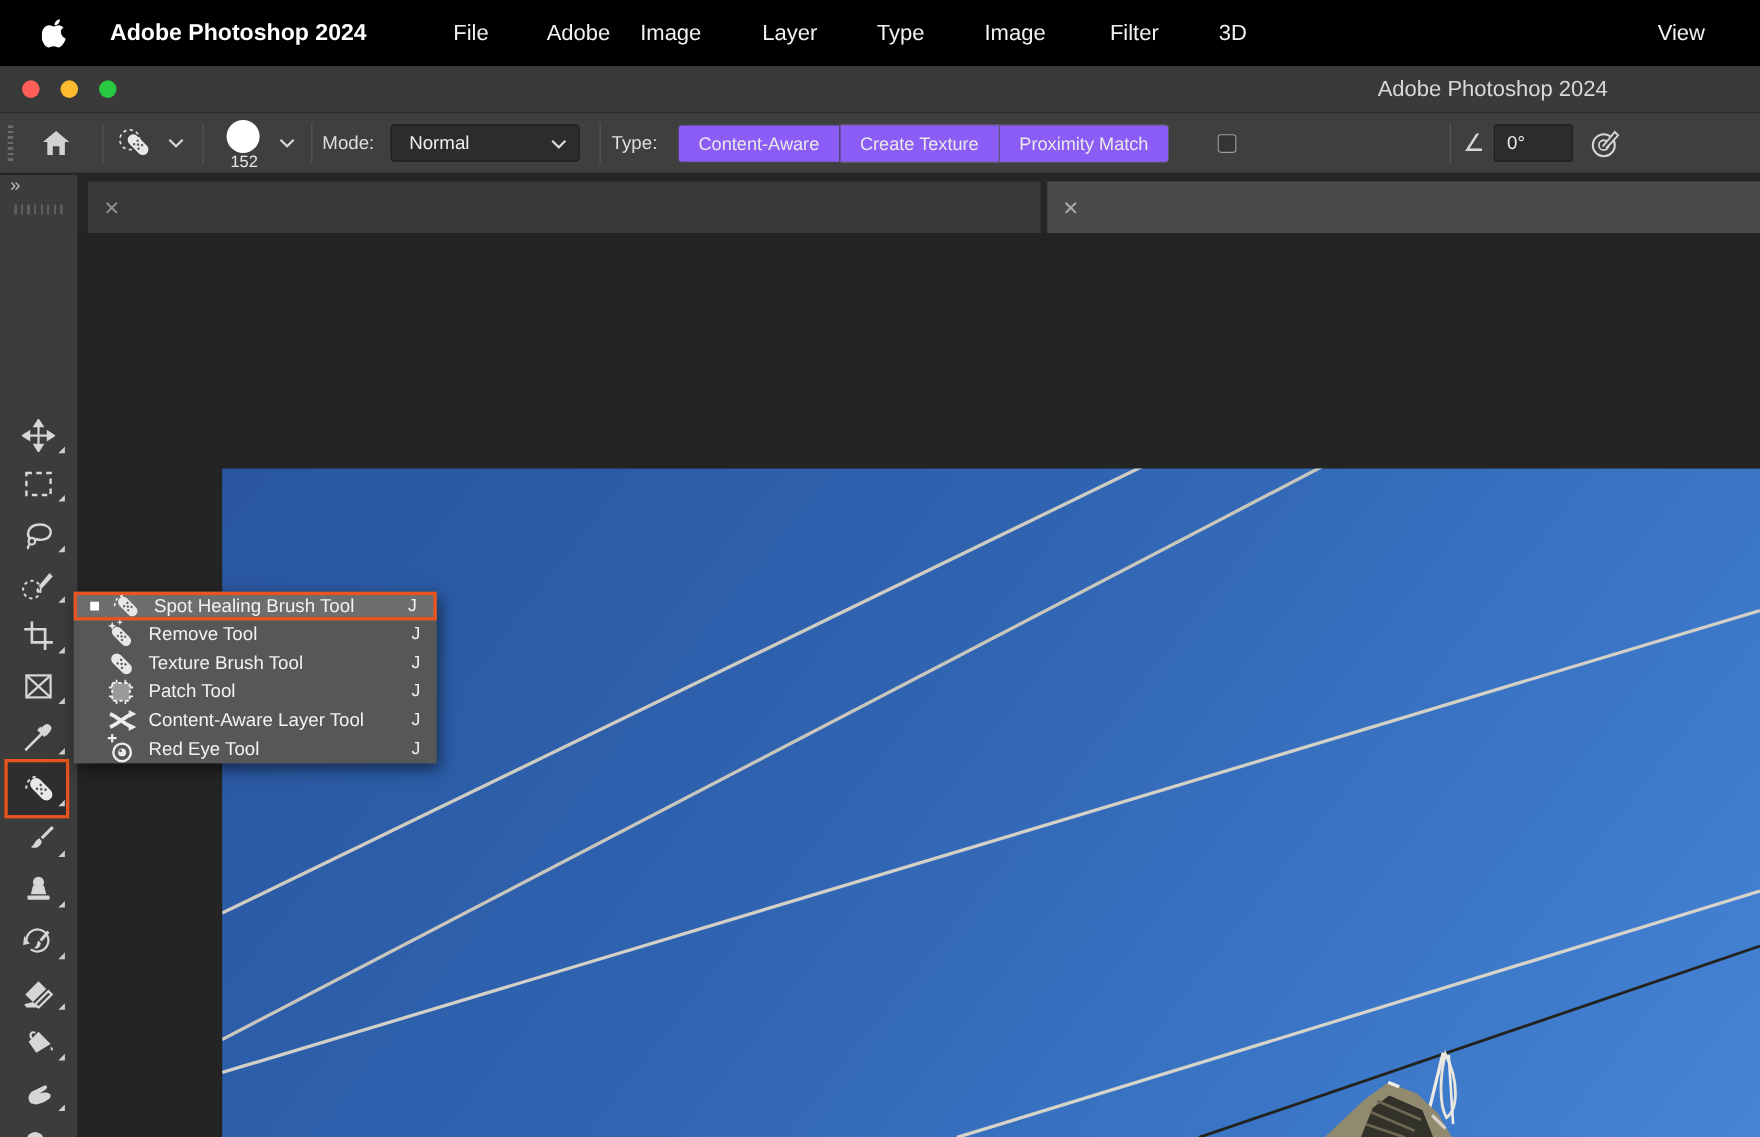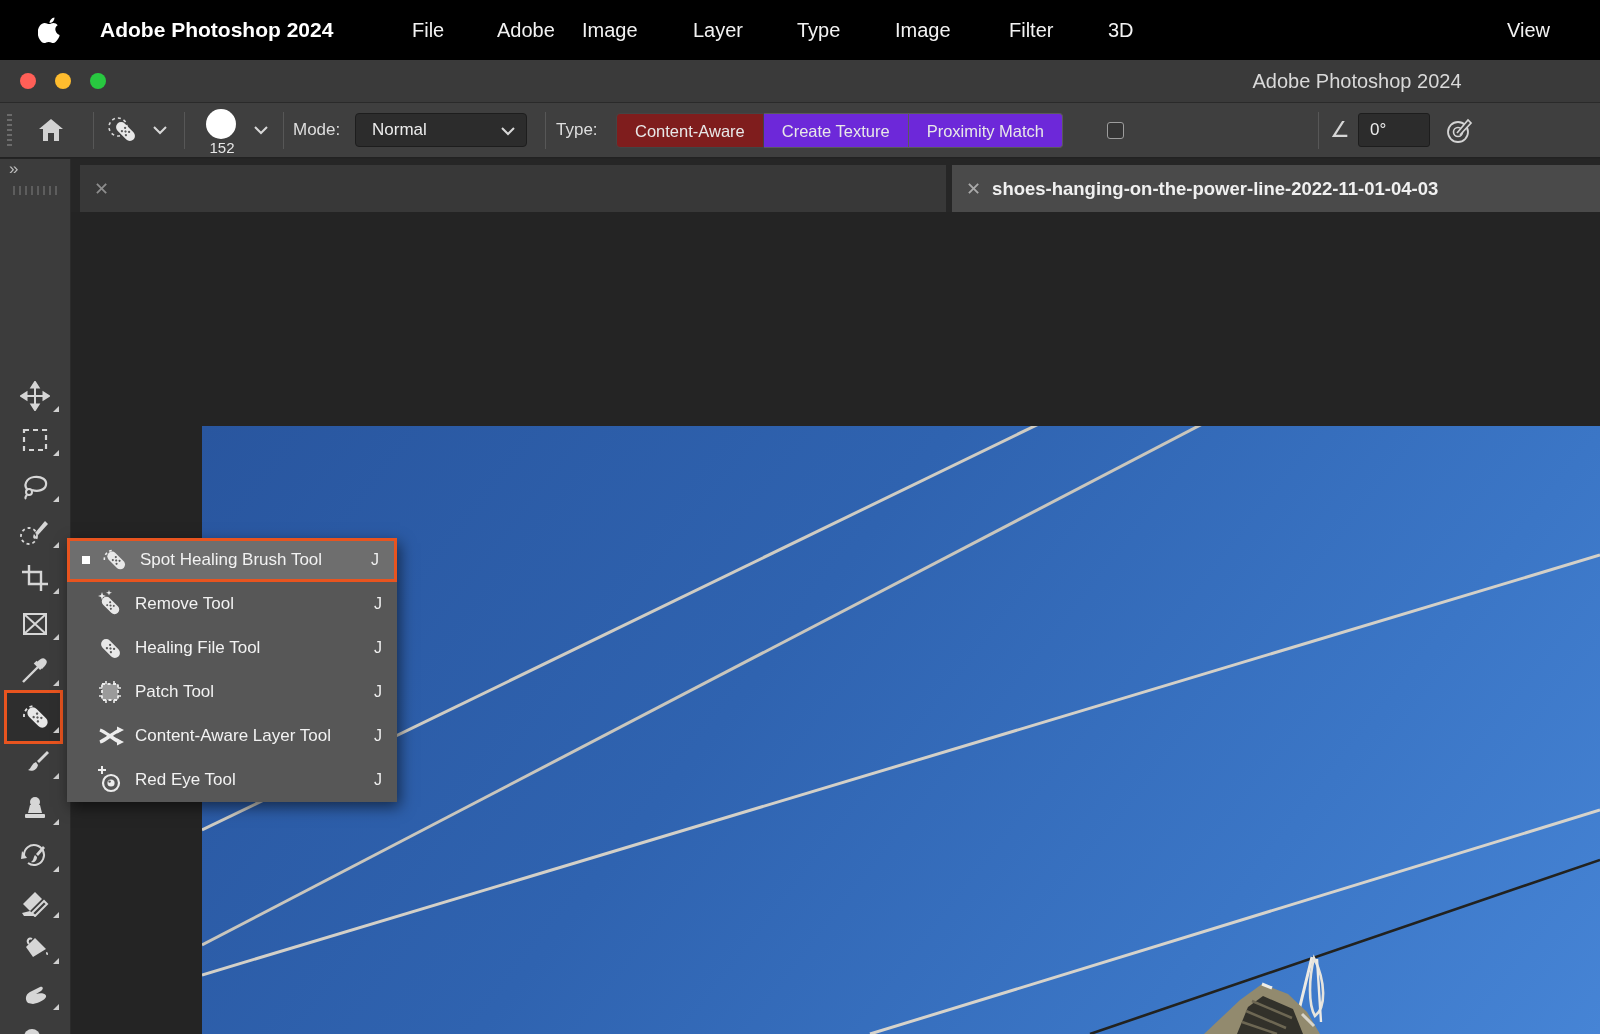--- a/index.html
+++ b/index.html
@@ -26,25 +26,25 @@
   .sep{position:absolute;top:9px;width:1px;height:37px;background:#575757;}
   .ob-label{position:absolute;top:0;height:54px;line-height:54px;font-size:17px;color:#dedede;}
   .iconbtn{position:absolute;top:12px;}
   .chev{position:absolute;top:22px;}
   .brush-circle{position:absolute;left:206px;top:6px;width:30px;height:30px;border-radius:50%;background:#fff;}
   .brush-size{position:absolute;left:196px;top:36px;width:52px;text-align:center;font-size:15px;color:#e6e6e6;}
   .dropdown{position:absolute;left:355px;top:10px;width:172px;height:34px;background:#2c2c2c;border:1px solid #1d1d1d;
             border-radius:4px;box-sizing:border-box;color:#ececec;font-size:17px;line-height:32px;padding-left:16px;}
   .dropdown .dd-chev{position:absolute;right:10px;top:12px;}
   .seg{position:absolute;left:616px;top:10px;height:35px;display:flex;}
-  .segbtn{height:35px;line-height:35px;padding:0 18px;font-size:16.5px;color:#e8e8e8;background:#6d28d9;
+  .segbtn{height:35px;line-height:35px;padding:0 18px;font-size:16.5px;color:#e8e8e8;background:#8b5cf6;
           border:1px solid #5a5a5a;border-left-width:0;box-sizing:border-box;white-space:nowrap;}
   .segbtn:first-child{border-left-width:1px;border-radius:4px 0 0 4px;}
   .segbtn:last-child{border-radius:0 4px 4px 0;}
-  .segbtn.sel{background:#7f1d1d;border-color:#444;}
+  .segbtn.sel{background:#8b5cf6;border-color:#444;}
   .checkbox{position:absolute;left:1107px;top:19px;width:17px;height:17px;border:1.5px solid #9d9d9d;border-radius:3px;
             background:#353535;box-sizing:border-box;}
   .angle-glyph{position:absolute;left:1330px;top:0;height:54px;line-height:54px;font-size:22px;color:#d6d6d6;}
   .angle-input{position:absolute;left:1358px;top:10px;width:72px;height:34px;background:#2c2c2c;border:1px solid #1d1d1d;
                border-radius:3px;box-sizing:border-box;color:#ececec;font-size:17px;line-height:32px;padding-left:11px;}
   
   .tabbar{position:absolute;left:0;top:159px;width:1600px;height:53px;background:#262626;}
   .dtab{position:absolute;top:6px;bottom:0;display:flex;align-items:center;overflow:hidden;white-space:nowrap;}
   .tab1{left:80px;width:866px;background:#383838;}
   .tab2{left:952px;right:0;background:#4a4a4a;}
@@ -61,21 +61,21 @@
      background:repeating-linear-gradient(90deg,#5d5d5d 0 2px,transparent 2px 6px);}
   .tool{position:absolute;left:0;width:70px;height:46px;display:flex;align-items:center;justify-content:center;}
   .tool .tri{position:absolute;right:11px;bottom:7px;width:0;height:0;border-left:6px solid transparent;border-bottom:6px solid #cfcfcf;}
   .tool-highlight{position:absolute;left:4px;top:531px;width:59px;height:54px;border:3px solid #e8541f;background:#2e2e2e;box-sizing:border-box;}
   
   .matte{position:absolute;left:71px;top:212px;right:0;bottom:0;background:#242424;}
   .photo{position:absolute;left:202px;top:426px;width:1398px;height:608px;
          background:linear-gradient(128deg,#29569f 0%,#2f63b0 40%,#3b76c6 75%,#4684d5 100%);}
   
   .flyout{position:absolute;left:67px;top:538px;width:330px;background:#575757;box-shadow:3px 5px 14px rgba(0,0,0,.55);}
-  .frow{height:44px;display:flex;align-items:center;position:relative;color:#f2f2f2;font-size:17px;font-weight:500;}
+  .frow{height:26px;display:flex;align-items:center;position:relative;color:#f2f2f2;font-size:17px;font-weight:500;}
   .frow.selected{background:#6e6e6e;border:3px solid #e8541f;box-sizing:border-box;}
   .fbullet{width:8px;height:8px;background:#fff;margin-left:12px;flex:none;}
   .fspacer{width:20px;flex:none;}
   .ficon{margin-left:9px;flex:none;}
   .flabel{margin-left:11px;white-space:nowrap;}
   .fshortcut{position:absolute;right:15px;font-size:16px;color:#f0f0f0;}
 </style>
 </head>
 <body>
 
@@ -190,21 +190,20 @@
     </svg>
   </span>
 </div>
 
 <div class="tabbar">
   <div class="dtab tab1">
     <span class="tab-close">✕</span>
   </div>
   <div class="dtab tab2">
     <span class="tab-close">✕</span>
-    <span class="tab-label">shoes-hanging-on-the-power-line-2022-11-01-04-03</span>
   </div>
 </div>
 
 <div class="matte"></div>
 <div class="photo">
   <svg width="1398" height="608" viewBox="0 0 1398 608">
 
     <line x1="0" y1="404" x2="845" y2="-6" stroke="#cfccc3" stroke-width="3"></line>
     <line x1="0" y1="519" x2="1008" y2="-6" stroke="#c9c6bd" stroke-width="3"></line>
     <line x1="0" y1="549" x2="1398" y2="129" stroke="#d3d0c8" stroke-width="3"></line>
@@ -376,21 +375,21 @@
   </div>
   <div class="frow">
     <span class="fspacer"></span>
     <span class="ficon">
       <svg width="28" height="28" viewBox="0 0 28 28">
           <g transform="translate(1,1)">
             <use href="#sym-bandaid" width="27" height="27"></use>
           </g>
         </svg>
     </span>
-    <span class="flabel">Healing File Tool</span>
+    <span class="flabel">Texture Brush Tool</span>
     <span class="fshortcut">J</span>
   </div>
   <div class="frow">
     <span class="fspacer"></span>
     <span class="ficon">
       <svg width="28" height="28" viewBox="0 0 28 28">
         <rect x="6" y="6" width="16" height="16" fill="#9a9a9a" stroke="#ececec" stroke-width="1.8" stroke-dasharray="3 2.5"></rect>
         <path d="M6 10 H3 M6 18 H3 M22 10 H25 M22 18 H25 M10 6 V3 M18 6 V3 M10 22 V25 M18 22 V25" stroke="#ececec" stroke-width="1.6"></path>
       </svg>
     </span>

